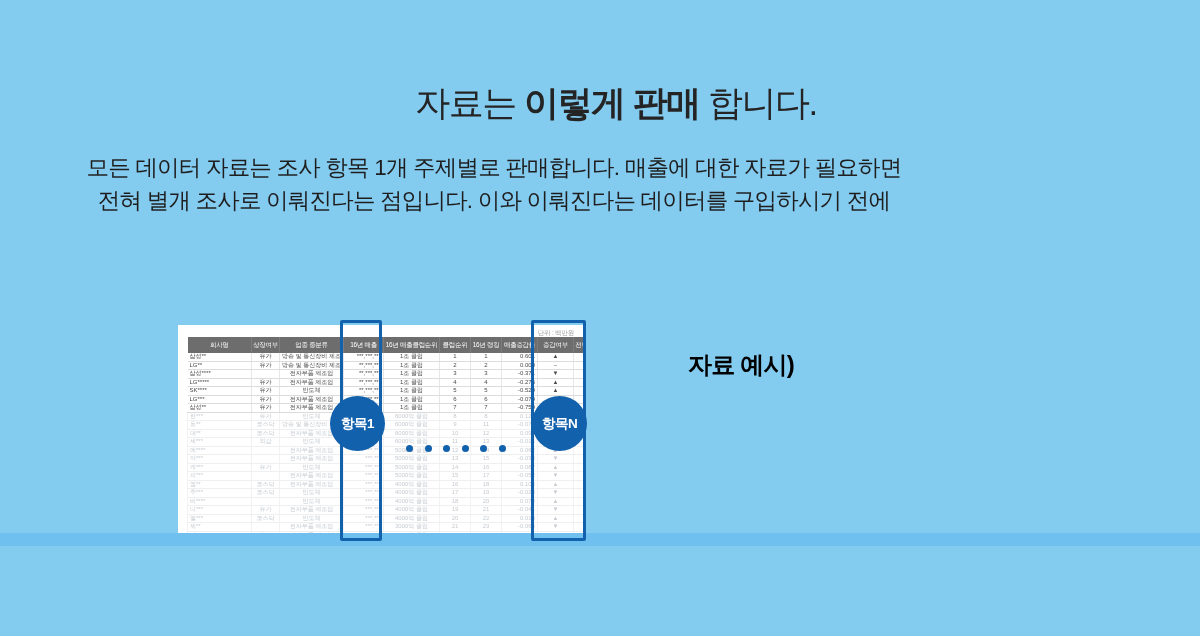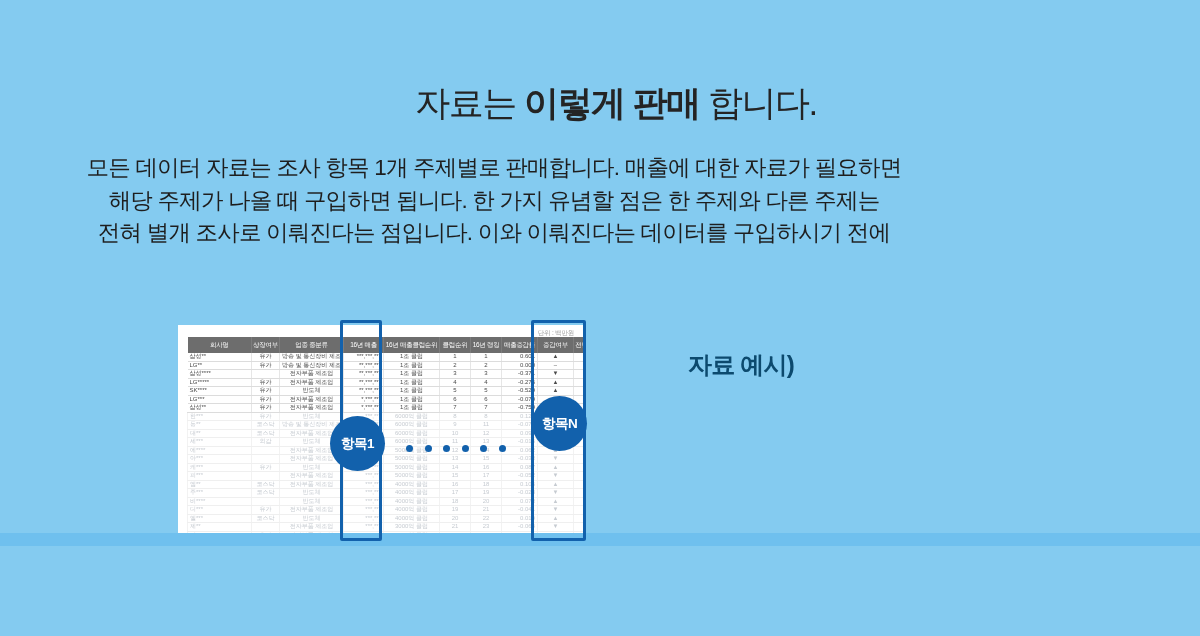--- a/index.html
+++ b/index.html
@@ -40,42 +40,41 @@
   
   .col-highlight { position:absolute; border:3.5px solid #1261AC; border-radius:2px;
                    background:transparent; pointer-events:none; }
   .col1 { top:320px; left:340px; width:42px; height:221px; }
   .colN { top:320px; left:531px; width:55px; height:221px; }
 
   
   .badge { position:absolute; width:55px; height:55px; border-radius:50%;
            background:#1261AC; color:#ffffff; font-size:13.5px; font-weight:700;
            display:flex; align-items:center; justify-content:center; letter-spacing:-0.5px; }
-  .badge1 { top:416px; left:330px; }
+  .badge1 { top:396px; left:330px; }
   .badgeN { top:396px; left:532px; }
 
   
   .dots { position:absolute; top:444px; left:406px; width:100px; height:8px;
           display:flex; justify-content:space-between; align-items:center; }
   .dots span { width:7px; height:7px; border-radius:50%; background:#1261AC; display:block; }
 
   
-  .caption { position:absolute; top:348px; left:688px; color:#0c4a6e; font-weight:700;
+  .caption { position:absolute; top:348px; left:688px; color:#000000; font-weight:700;
              font-size:24px; line-height:33.5px; letter-spacing:-0.8px; }
 </style>
 </head>
 <body>
 
 <div class="page">
 
   <h1 class="title"><span>자료는 </span><b>이렇게 판매</b><span> 합니다.</span></h1>
 
   <div class="desc">
     <div>모든 데이터 자료는 조사 항목 1개 주제별로 판매합니다. 매출에 대한 자료가 필요하면</div>
-    <div>해당 주제가 나올 때 구입하면 됩니다. 한 가지 유념할 점은 한 주제와 다른 주제는</div>
     <div>전혀 별개 조사로 이뤄진다는 점입니다. 이와 이뤄진다는 데이터를 구입하시기 전에</div>
   </div>
 
   <div class="band"></div>
 
   <div class="table-panel">
     <div class="unit">단위 : 백만원</div>
     <table class="sample" id="sample-table">
         <colgroup>
           <col style="width: 64px;">

